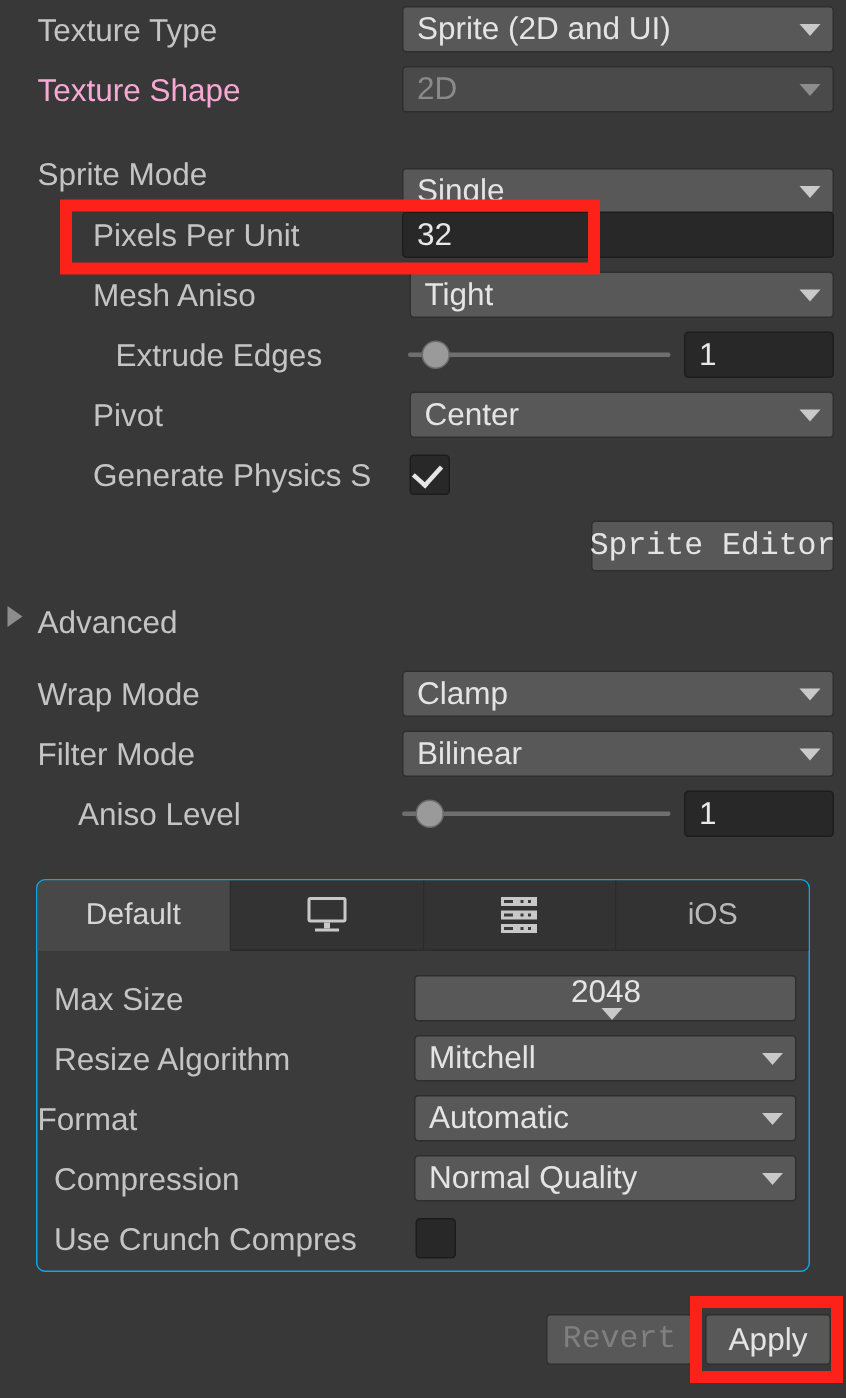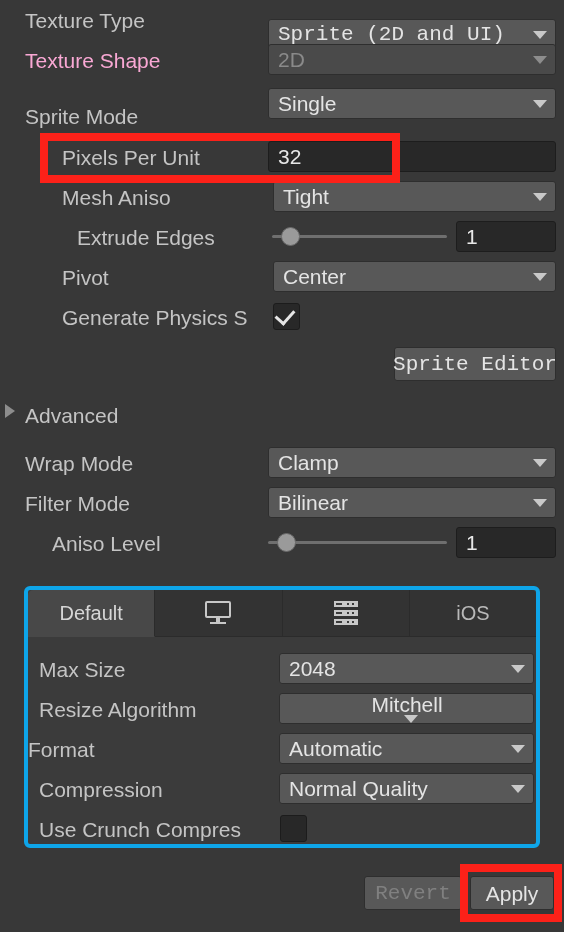--- a/index.html
+++ b/index.html
@@ -159,21 +159,21 @@
   }
 
   
   .platform-panel {
     position: absolute;
     left: 24px;
     top: 586px;
     width: 516px;
     height: 262px;
     background: #3b3b3b;
-    border: 4px solid #0ea5e9;
+    border: 1px solid #0ea5e9;
     border-radius: 6px;
     box-sizing: border-box;
   }
   .tabbar {
     position: absolute;
     left: 0; top: 0;
     width: 100%;
     height: 47px;
     display: flex;
     box-sizing: border-box;
@@ -244,37 +244,37 @@
   }
 </style>
 </head>
 <body>
 
 <div class="inspector">
 
   <div class="row" style="top:0px;">
     <div class="label root">Texture Type</div>
   </div>
-  <div class="dropdown" style="left:268px; top:19px; width:288px;font-family:Liberation Mono, monospace;">
+  <div class="dropdown" style="left:268px; top:4px; width:288px;">
     <span class="dd-text">Sprite (2D and UI)</span>
     <span class="caret"></span>
   </div>
 
   <div class="row" style="top:40px;">
     <div class="label root dim">Texture Shape</div>
   </div>
   <div class="dropdown disabled" style="left:268px; top:44px; width:288px;">
     <span class="dd-text">2D</span>
     <span class="caret"></span>
   </div>
 
   <div class="row" style="top:96px;">
     <div class="label root">Sprite Mode</div>
   </div>
-  <div class="dropdown" style="left:268px; top:88px; width:288px;">
+  <div class="dropdown" style="left:268px; top:112px; width:288px;">
     <span class="dd-text">Single</span>
     <span class="caret"></span>
   </div>
 
   <div class="row" style="top:137px;">
     <div class="label indent">Pixels Per Unit</div>
   </div>
   <div class="numfield" style="left:268px; top:141px; width:288px;">
     <span>32</span>
   </div>
@@ -376,29 +376,29 @@
         </span>
       </div>
       <div class="tab">
         <span>iOS</span>
       </div>
     </div>
 
     <div class="row" style="top:59px; left:0; width:516px;">
       <div class="label" style="margin-left:11px;">Max Size</div>
     </div>
-    <div class="dropdown" style="left:251px; top:63px; width:255px;">
+    <div class="dropdown" style="left:251px; top:63px; width:255px;flex-direction:column;">
       <span class="dd-text">2048</span>
       <span class="caret"></span>
     </div>
 
     <div class="row" style="top:99px; left:0; width:516px;">
       <div class="label" style="margin-left:11px;">Resize Algorithm</div>
     </div>
-    <div class="dropdown" style="left:251px; top:103px; width:255px;flex-direction:column;">
+    <div class="dropdown" style="left:251px; top:103px; width:255px;">
       <span class="dd-text">Mitchell</span>
       <span class="caret"></span>
     </div>
 
     <div class="row" style="top:139px; left:0; width:516px;">
       <div class="label" style="">Format</div>
     </div>
     <div class="dropdown" style="left:251px; top:143px; width:255px;">
       <span class="dd-text">Automatic</span>
       <span class="caret"></span>

